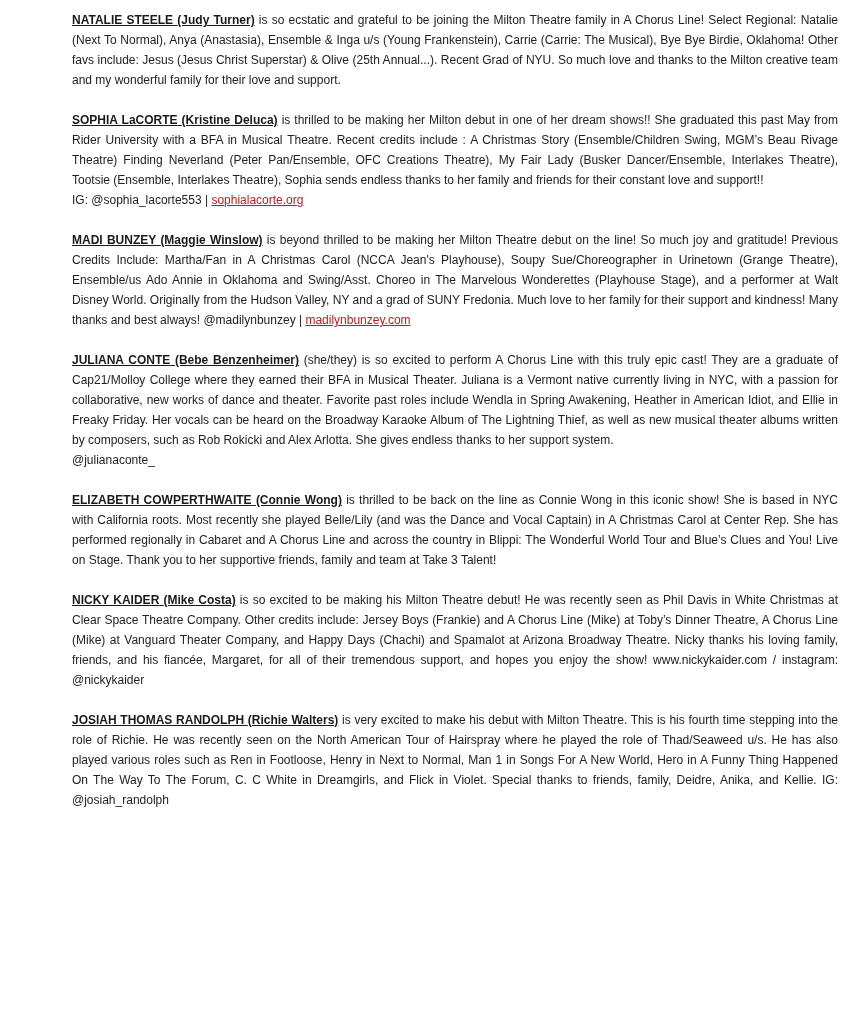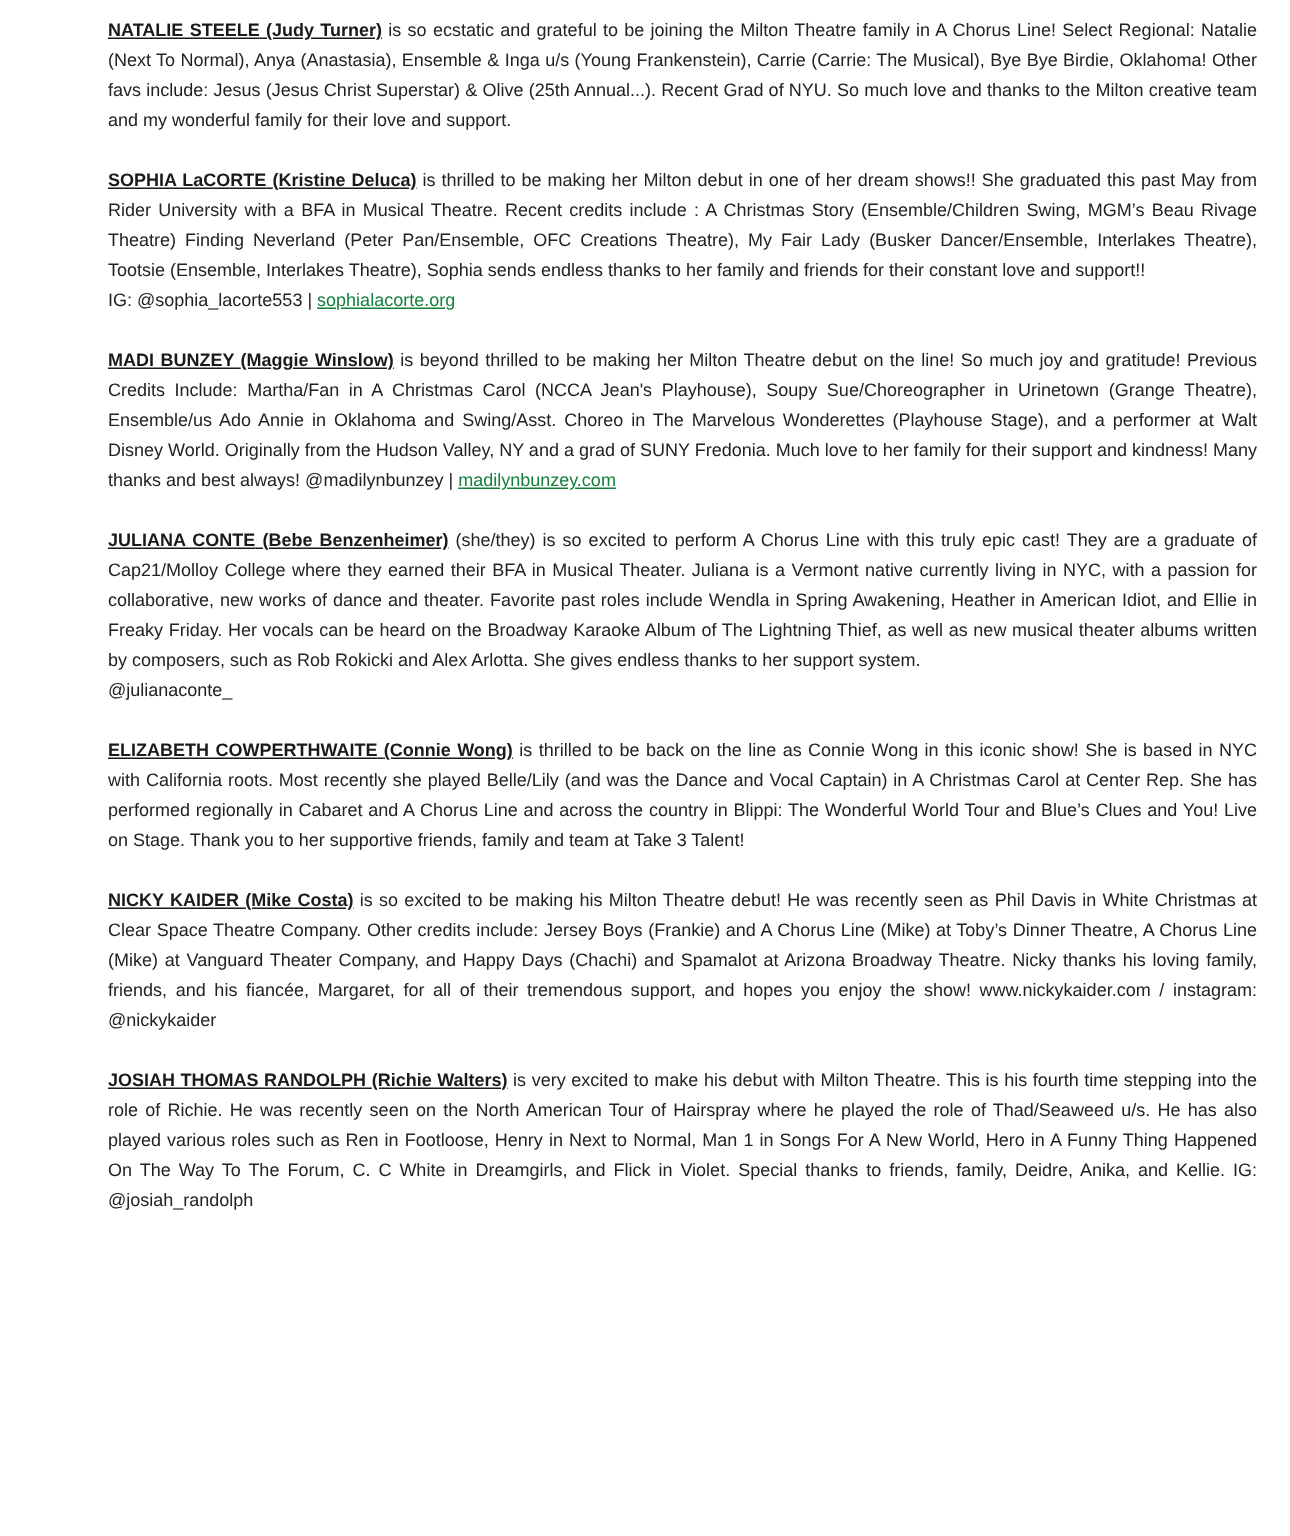--- a/index.html
+++ b/index.html
@@ -29,21 +29,21 @@
       text-align: justify;
       text-align-last: left;
     }
     .bio-head {
       font-weight: bold;
       text-decoration: underline;
       color: #1a1a1a;
     }
     .link {
       text-decoration: underline;
-      color: #15803d;
+      color: #b91c1c;
     }
     .line-break { display: block; }
   </style>
 </head>
 <body>
 
 <div class="page">
 
   <p class="bio"><span class="bio-head"><span>NATALIE STEELE</span> <span>(Judy Turner)</span></span><span> is so ecstatic and grateful to be joining the Milton Theatre family in A Chorus Line! Select Regional: Natalie (Next To Normal), Anya (Anastasia), Ensemble &amp; Inga u/s (Young Frankenstein), Carrie (Carrie: The Musical), Bye Bye Birdie, Oklahoma! Other favs include: Jesus (Jesus Christ Superstar) &amp; Olive (25th Annual...). Recent Grad of NYU. So much love and thanks to the Milton creative team and my wonderful family for their love and support.</span></p>
 

